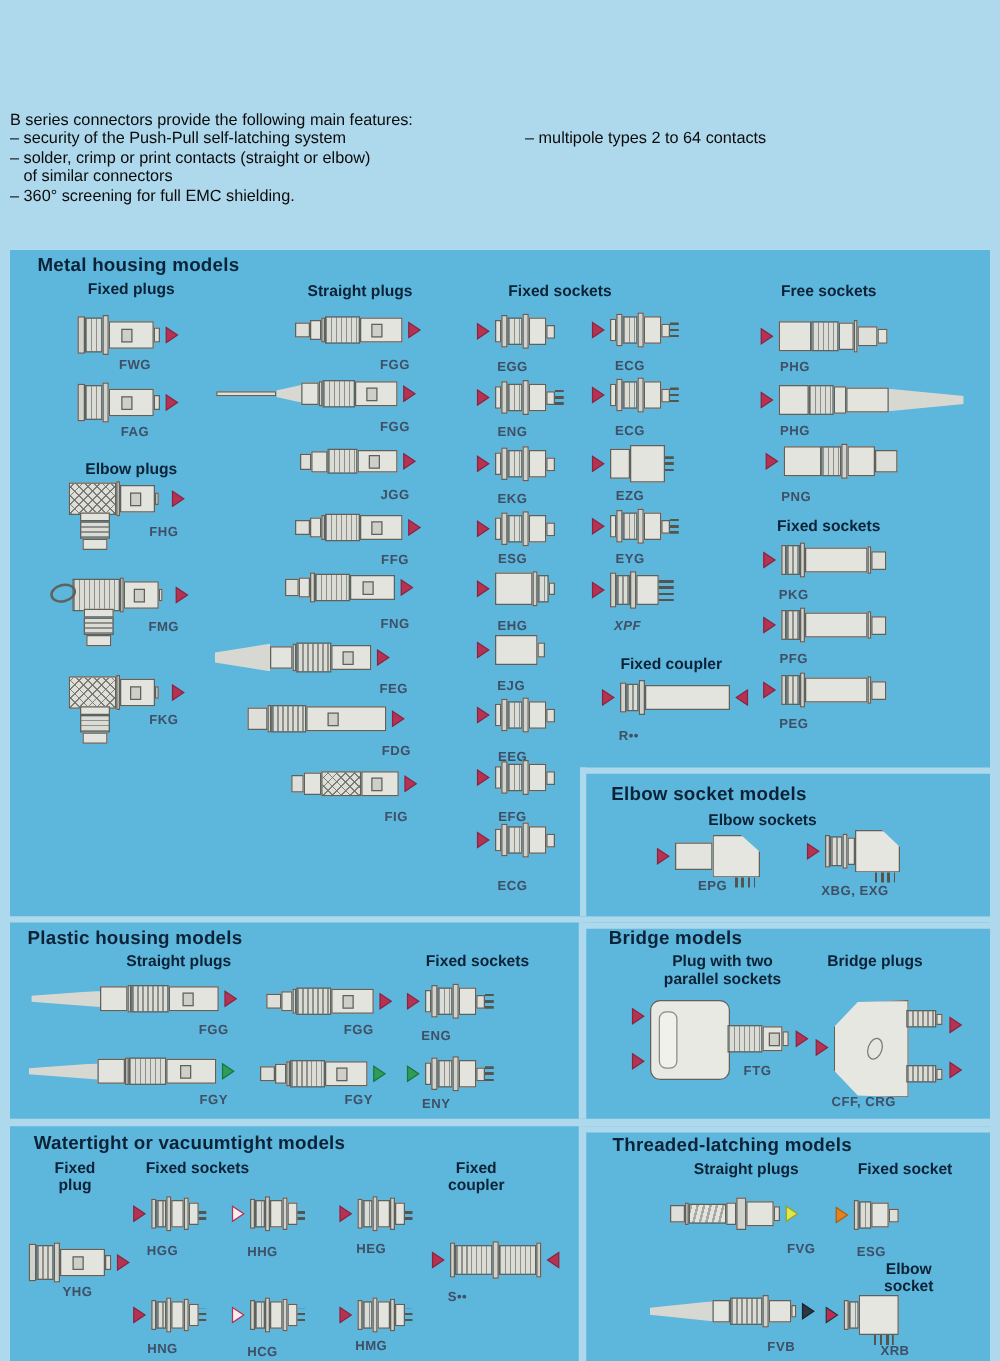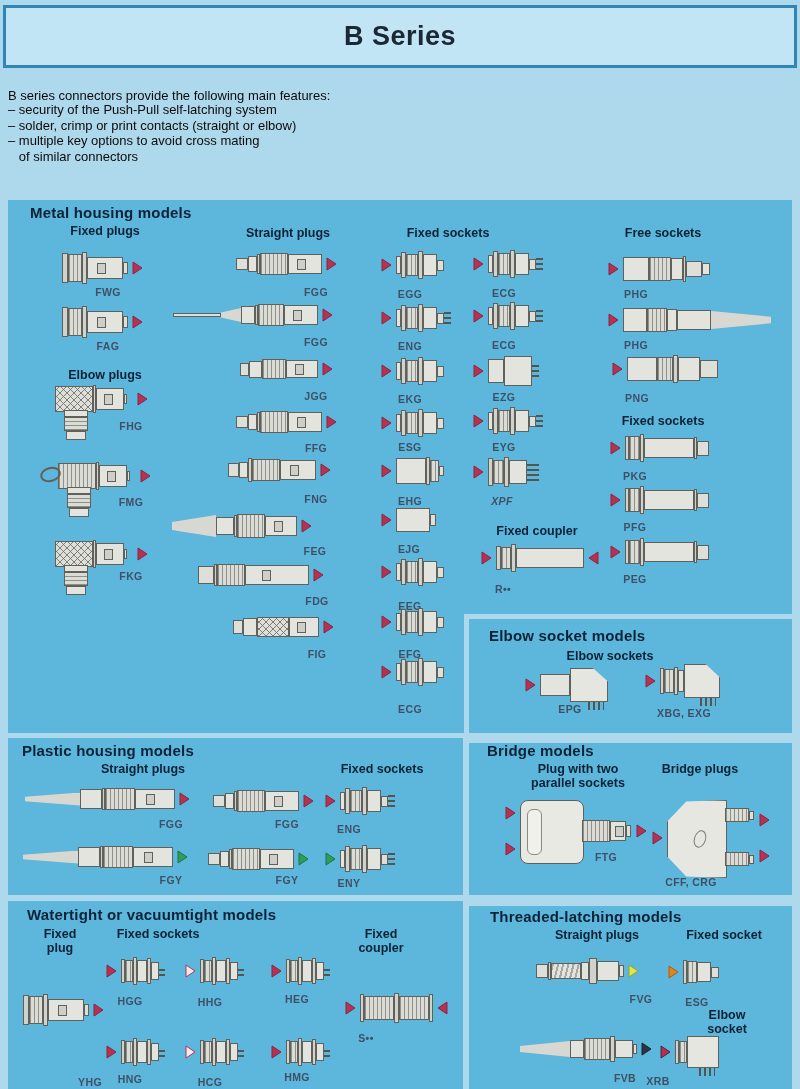--- a/index.html
+++ b/index.html
@@ -84,28 +84,25 @@
   .cff .lg{position:absolute;left:27px;top:30px;width:10px;height:16px;border:1px solid #7a7a75;
            border-radius:50%;transform:rotate(18deg)}
   .cff .pp{position:absolute;display:flex;align-items:center}
 
   svg.arr{flex:none;display:block}
 </style>
 </head>
 <body>
 
 <div id="page">
-  <div class="hdr">
-    <h1>B Series</h1>
-  </div>
 
   <div class="features">
     <p class="intro">B series connectors provide the following main features:</p>
-    <ul class="fcol left"><li>– security of the Push-Pull self-latching system</li><li>– solder, crimp or print contacts (straight or elbow)</li><li>– multiple key options to avoid cross mating</li><li>   of similar connectors</li></ul>
-    <ul class="fcol right"></ul>
+    <ul class="fcol left"><li>– security of the Push-Pull self-latching system</li><li>– solder, crimp or print contacts (straight or elbow)</li><li>   of similar connectors</li><li>– 360° screening for full EMC shielding.</li></ul>
+    <ul class="fcol right"><li>– multipole types 2 to 64 contacts</li></ul>
   </div>
 
   <div id="panels-root">
       <div class="panel" style="left: 8px; top: 200px; width: 784px; height: 533px;"></div>
       <div class="ptitle" style="left: 30px; top: 204px;">Metal housing models</div>
       <div class="psub" style="left: 105px; top: 224px;">Fixed plugs</div>
       <div class="psub" style="left: 105px; top: 368px;">Elbow plugs</div>
       <div class="psub" style="left: 288px; top: 226px;">Straight plugs</div>
       <div class="psub" style="left: 448px; top: 226px;">Fixed sockets</div>
       <div class="psub" style="left: 663px; top: 226px;">Free sockets</div>
@@ -766,21 +763,21 @@
           <div class="sg sg-f" style="width: 6px; height: 30px;"></div>
           <div class="sg sg-r" style="width: 14px; height: 28px;"></div>
           <div class="sg sg-f" style="width: 5px; height: 32px;"></div>
           <div class="sg sg-B" style="width: 36px; height: 22px;"></div>
           <div class="sg sg-n" style="width: 5px; height: 12px;"></div>
         </div>
         <svg width="11" height="14" class="arr">
           <polygon points="1,1 10,7 1,13" fill="#b63252" stroke="#8c2440" stroke-width="1"></polygon>
         </svg>
       </div>
-      <div class="clabel" style="left: 62px; top: 1076px; margin-left: 28px;">YHG</div>
+      <div class="clabel" style="left: 62px; top: 1028px;">YHG</div>
       <div class="citem" style="left: 106px; top: 957px;">
         <svg width="11" height="14" class="arr">
           <polygon points="1,1 10,7 1,13" fill="#b63252" stroke="#8c2440" stroke-width="1"></polygon>
         </svg>
         <div class="crow">
           <div class="sg sg-f" style="width: 4px; height: 24px;"></div>
           <div class="sg sg-r" style="width: 8px; height: 22px;"></div>
           <div class="sg sg-f" style="width: 4px; height: 28px;"></div>
           <div class="sg sg-b" style="width: 10px; height: 22px;"></div>
           <div class="sg sg-f" style="width: 4px; height: 26px;"></div>
@@ -932,15 +929,15 @@
         </svg>
         <div class="ecs">
           <div class="crow">
             <div class="sg sg-f" style="width: 4px; height: 24px;"></div>
             <div class="sg sg-r" style="width: 8px; height: 22px;"></div>
           </div>
           <div class="ebox" style="width: 32px; height: 32px;"></div>
           <div class="pinsd" style="right: 4px;"></div>
         </div>
       </div>
-      <div class="clabel" style="left: 658px; top: 1075px;">XRB</div>
+      <div class="clabel" style="left: 716px; top: 1075px;">XRB</div>
     </div>
 </div>
 
 </body></html>

